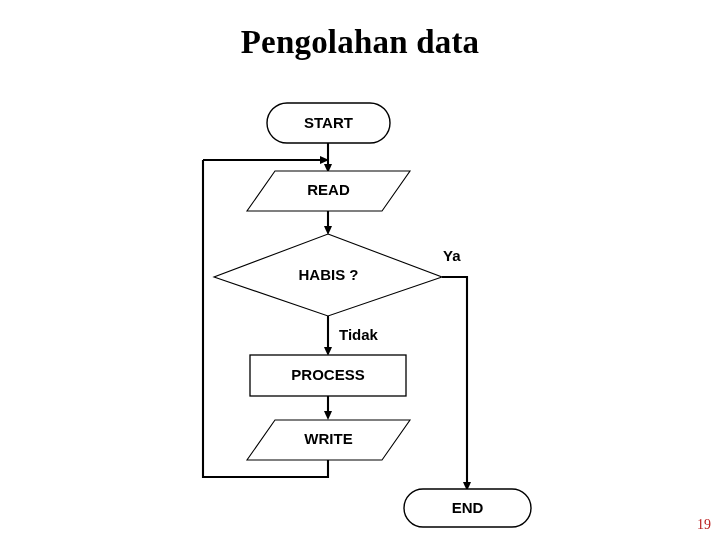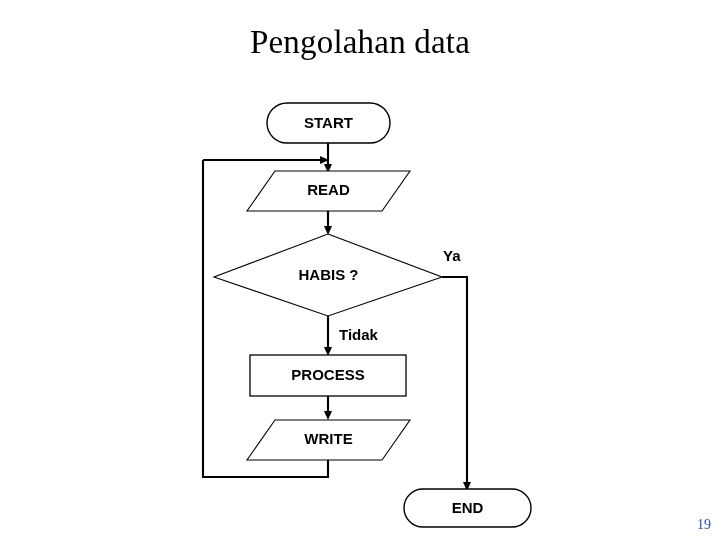--- a/index.html
+++ b/index.html
@@ -25,21 +25,21 @@
 
   
   #slide-title {
     position: absolute;
     left: 0;
     top: 24px;
     width: 720px;
     text-align: center;
     font-family: "Liberation Serif", serif;
     font-size: 33px;
-    font-weight: 400;
+    font-weight: 700;
     color: #000000;
     letter-spacing: 0.2px;
     line-height: 1.1;
   }
 
   
   #flowchart-svg {
     position: absolute;
     left: 0;
     top: 0;
@@ -79,21 +79,21 @@
     fill: #000000;
   }
 
   
   #page-number {
     position: absolute;
     right: 9px;
     bottom: 7px;
     font-family: "Liberation Serif", serif;
     font-size: 14px;
-    color: #1d4ed8;
+    color: #b91c1c;
   }
 </style>
 </head>
 <body>
 
 <div id="slide">
 
   <div id="slide-title">Pengolahan data</div>
 
   <svg id="flowchart-svg" viewBox="0 0 720 540">

